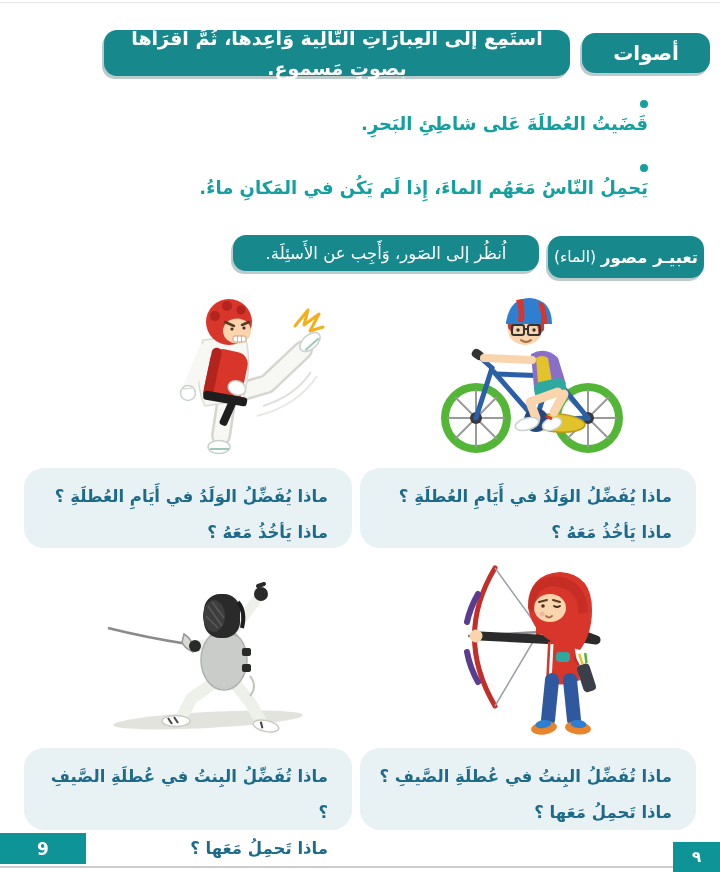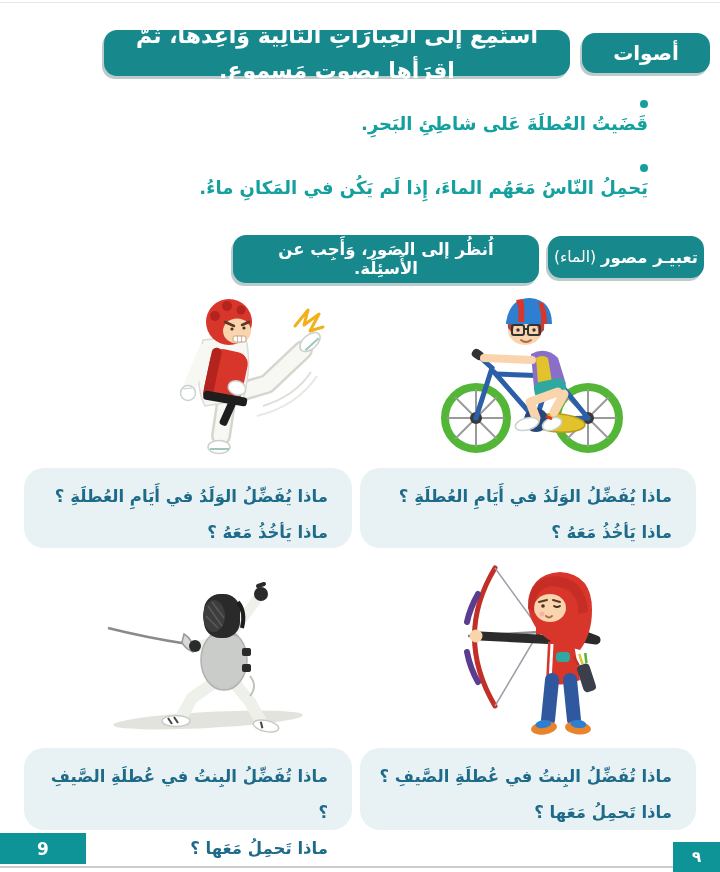--- a/index.html
+++ b/index.html
@@ -7,24 +7,24 @@
               font-family:"DejaVu Sans", sans-serif; }
   #page { position:relative; width:720px; height:872px; background:#fff; direction:rtl;margin-left:47px; }
 
   .topline { position:absolute; top:2px; left:0; width:720px; height:1px; background:#e6e6e6; }
 
   
   .pill { position:absolute; background:#17898d; color:#fff; border-radius:13px;
           display:flex; align-items:center; justify-content:center;
           box-shadow:-2px 3px 0 rgba(10,70,72,.28); text-align:center; }
   .pill-tag1   { top:33px; right:10px;  width:128px; height:40px; font-size:20px; font-weight:bold; }
-  .pill-instr1 { top:30px; right:150px; width:466px; height:46px; font-size:22px; font-weight:600; line-height:1.6; padding:0 14px; }
+  .pill-instr1 { top:30px; right:150px; width:466px; height:46px; font-size:19px; font-weight:600; line-height:1.6; padding:0 14px; }
   .pill-tag2   { top:236px; right:16px;  width:156px; height:42px; font-size:15.5px; gap:5px; }
   .pill-tag2 .b { font-weight:bold; font-size:16.5px; }
-  .pill-instr2 { top:235px; right:181px; width:306px; height:48px; font-size:16.5px; font-weight:700; padding:0 12px; }
+  .pill-instr2 { top:235px; right:181px; width:306px; height:36px; font-size:16.5px; font-weight:400; padding:0 12px; }
 
   
   .bullets { position:absolute; top:88px; right:72px; width:580px; list-style:none; }
   .bullets li { display:flex; align-items:flex-start; margin-bottom:13px;
                 color:#14a09e; font-size:18px; font-weight:bold; line-height:31px;flex-direction:column; }
   .bullets .dot { width:8px; height:8px; border-radius:50%; background:#14a09e;
                   margin-left:12px; margin-top:12px; flex:0 0 auto; }
 
   
   figure { position:absolute; }

